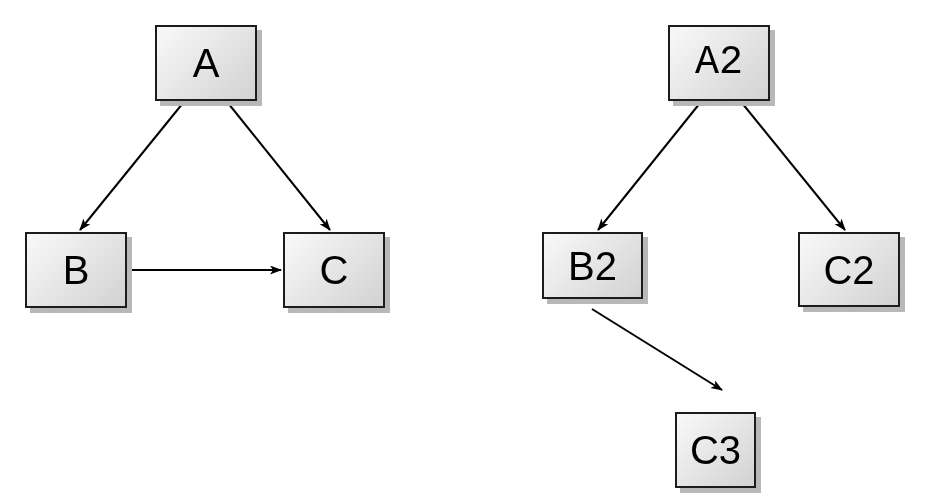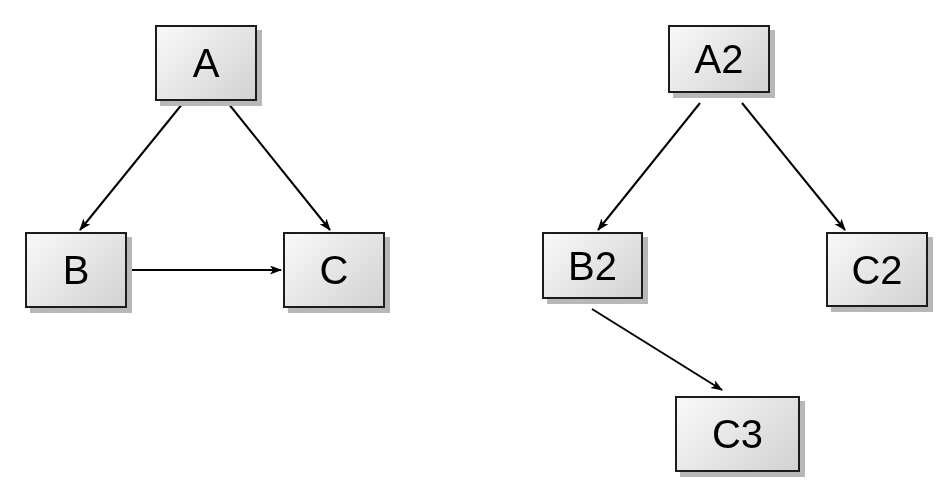--- a/index.html
+++ b/index.html
@@ -68,26 +68,26 @@
   <div>
       <div class="node" style="left: 155px; top: 25px; width: 102px; height: 76px;">
         <span>A</span>
       </div>
       <div class="node" style="left: 25px; top: 232px; width: 102px; height: 76px;">
         <span>B</span>
       </div>
       <div class="node" style="left: 283px; top: 232px; width: 102px; height: 76px;">
         <span>C</span>
       </div>
-      <div class="node" style="left: 668px; top: 25px; width: 102px; height: 68px;">
+      <div class="node" style="left: 668px; top: 25px; width: 102px; height: 76px; font-family: Liberation Mono, monospace;">
         <span>A2</span>
       </div>
       <div class="node" style="left: 542px; top: 232px; width: 101px; height: 67px;">
         <span>B2</span>
       </div>
-      <div class="node" style="left: 798px; top: 232px; width: 102px; height: 75px; margin-left: 28px;">
+      <div class="node" style="left: 798px; top: 232px; width: 102px; height: 75px;">
         <span>C2</span>
       </div>
-      <div class="node" style="left: 675px; top: 396px; width: 125px; height: 76px;">
+      <div class="node" style="left: 675px; top: 412px; width: 81px; height: 76px;">
         <span>C3</span>
       </div>
     </div>
 </div>
 
 </body></html>

